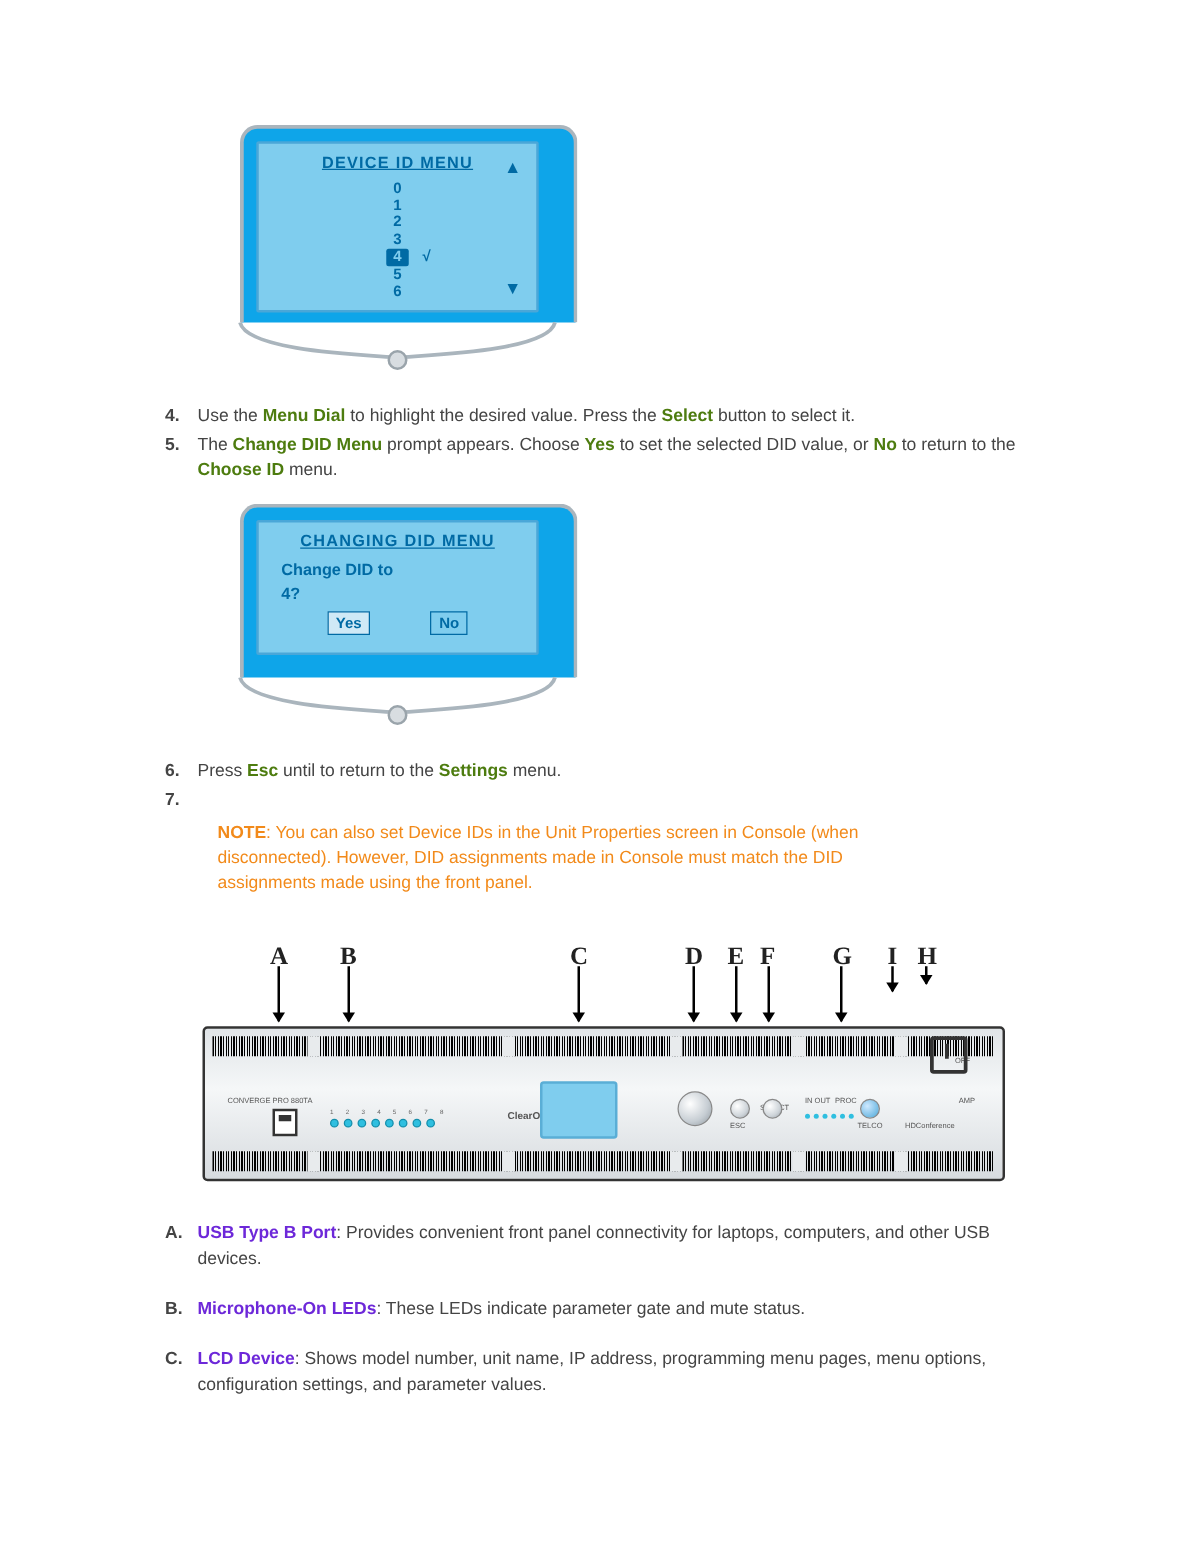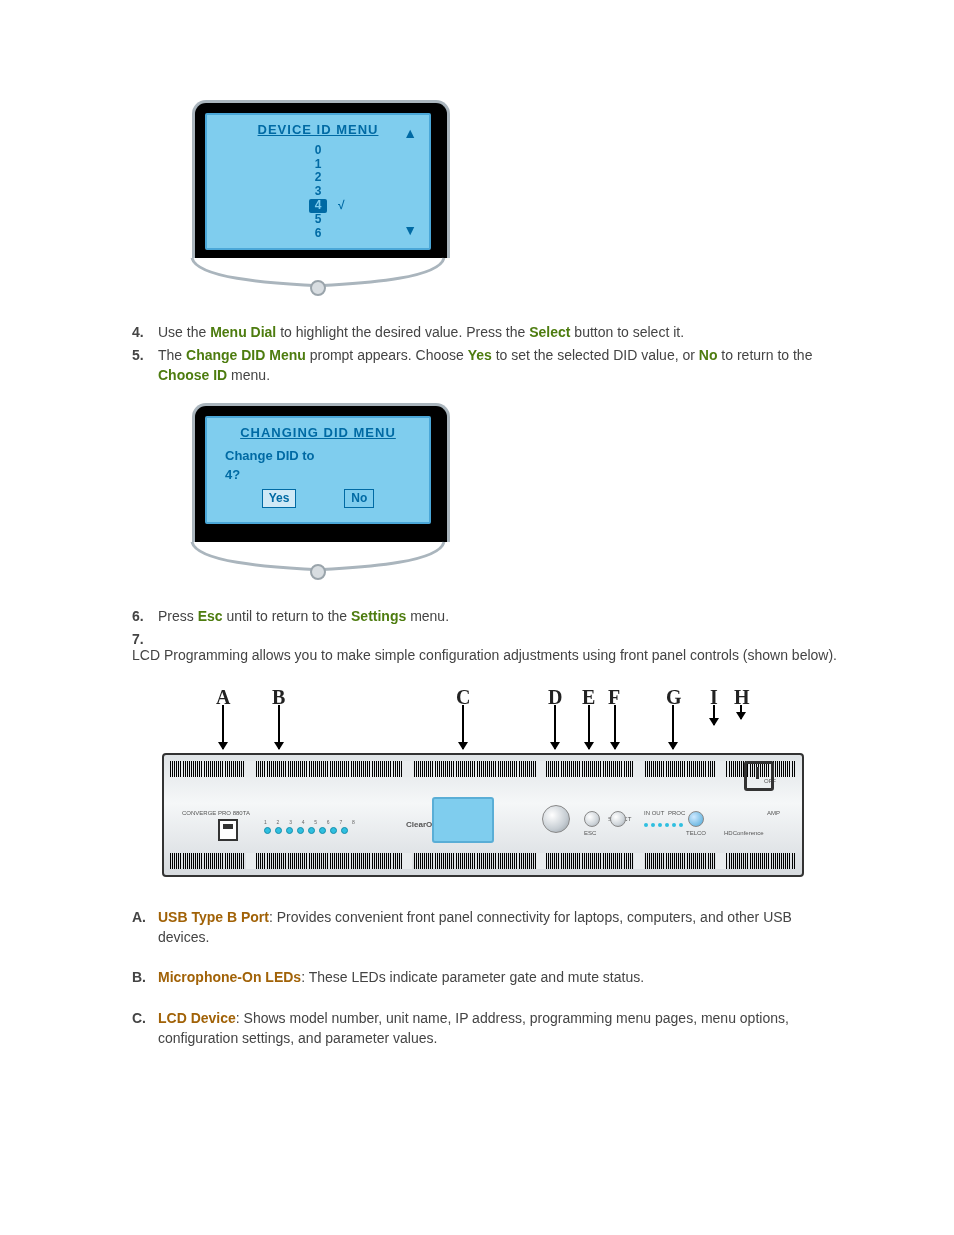--- a/index.html
+++ b/index.html
@@ -5,28 +5,28 @@
   html,body{margin:0;padding:0;background:#fff}
   body{width:954px;font-family:Helvetica,Arial,sans-serif;font-size:14px;color:#444;line-height:1.45}
   .page{padding:100px 116px 60px 132px}
   ol.steps{list-style:none;padding:0;margin:0 0 18px 0}
   ol.steps>li{padding-left:26px;position:relative;margin-bottom:2px}
   ol.steps>li .marker{position:absolute;left:0;top:0;font-weight:bold}
   ol.letters{list-style:none;padding:0;margin:0}
   ol.letters>li{padding-left:26px;position:relative;margin-bottom:20px}
   ol.letters>li .marker{position:absolute;left:0;top:0;font-weight:bold}
   b{font-weight:bold;color:#4d7c0f}
-  .term-blue{color:#a16207;font-weight:bold}
+  .term-blue{color:#6d28d9;font-weight:bold}
   .note-block{margin:28px 0 36px 42px;max-width:560px}
   .note-label{color:#f28a1a;font-weight:bold}
   .note-text{color:#f28a1a}
   h2.orange{color:#f28a1a;font-weight:bold;font-size:17px;letter-spacing:0.5px;margin:0 0 16px 0;text-transform:uppercase}
 
   
-  .monitor{width:226px;border:3px solid #aab5bd;border-bottom:none;border-radius:14px 14px 0 0;padding:10px 16px 8px 10px;margin:0 0 0 60px;background:#000000;position:relative}
+  .monitor{width:226px;border:3px solid #aab5bd;border-bottom:none;border-radius:14px 14px 0 0;padding:10px 28px 8px 10px;margin:0 0 0 60px;background:#0ea5e9;position:relative}
   .monitor .screen{background:#7fcdee;border:2px solid #4aa7d8;border-radius:2px;padding:6px 10px 8px 10px;font-family:Helvetica,Arial,sans-serif}
   .monitor .screen .title{text-align:center;color:#006aa4;font-weight:bold;font-size:13px;text-decoration:underline;letter-spacing:1px}
   .monitor .screen .list{margin-top:4px;text-align:center;color:#006aa4;font-weight:bold;font-size:12px;line-height:1.15;position:relative}
   .monitor .screen .list .row{position:relative;display:inline-block;min-width:14px}
   .monitor .screen .list .row.sel{background:#006aa4;color:#7fcdee;border-radius:2px;padding:0 2px}
   .monitor .screen .arrow-up,.monitor .screen .arrow-down{position:absolute;right:12px;color:#006aa4;font-size:14px}
   .monitor .screen .arrow-up{top:8px}
   .monitor .screen .arrow-down{bottom:8px}
   .monitor .check{position:absolute;left:50%;margin-left:20px;color:#006aa4;font-size:12px}
   .monitor-base{width:252px;height:44px;margin:0 0 20px 60px;position:relative}
@@ -126,22 +126,24 @@
   <ol class="steps">
     <li>
       <span class="marker">6.</span>
       <span>Press </span><b>Esc</b><span> until to return to the </span><b>Settings</b><span> menu.</span>
     </li>
     <li>
       <span class="marker">7.</span>
     </li>
   </ol>
 
-
-  <p style="margin:0 0 10px 0">LCD Programming allows you to make simple configuration adjustments using front panel controls (shown below).</p>
+  <div class="note-block">
+    <span class="note-label">NOTE</span><span class="note-text">: You can also set Device IDs in the Unit Properties screen in Console (when disconnected). However,  DID assignments made in Console must match the DID assignments made using the front panel.</span>
+  </div>
+
 
   <div class="panel-wrap">
     <div class="panel-labels">
       <span class="lbl" style="left:54px">A</span>
       <span class="lbl" style="left:110px">B</span>
       <span class="lbl" style="left:294px">C</span>
       <span class="lbl" style="left:386px">D</span>
       <span class="lbl" style="left:420px">E</span>
       <span class="lbl" style="left:446px">F</span>
       <span class="lbl" style="left:504px">G</span>

